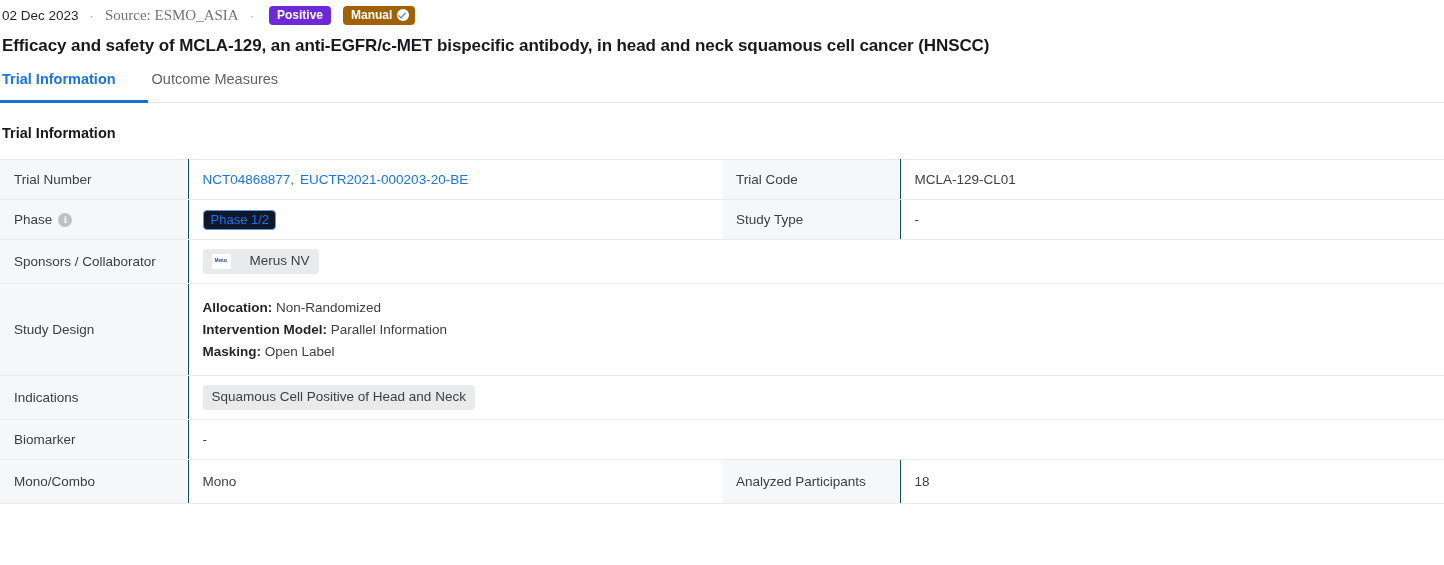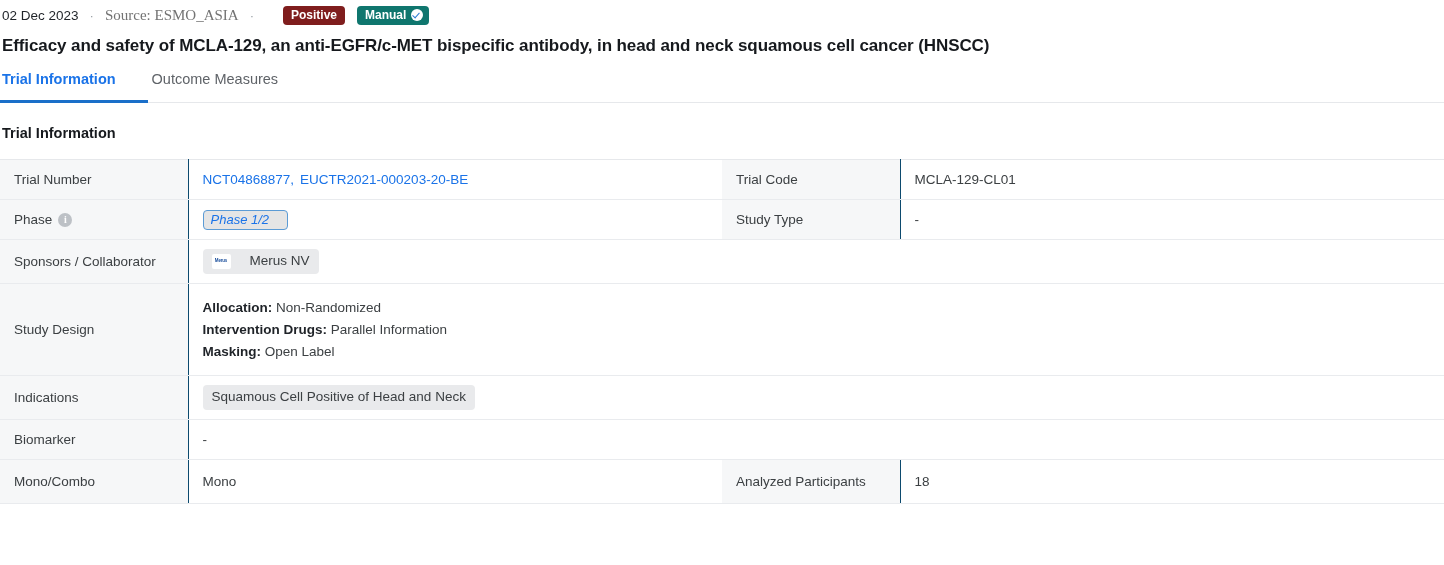--- a/index.html
+++ b/index.html
@@ -48,22 +48,22 @@
     align-items: center;
     border-radius: 4px;
     font-size: 12px;
     font-weight: bold;
     color: #ffffff;
     padding: 2px 8px 3px 8px;
     height: 19px;
     line-height: 1;
     white-space: nowrap;
   }
-  .badge-positive { background: #7f1d1d; margin-left: 18px; }
-  .badge-manual { background: #0f766e; margin-left: 8px; gap: 5px; padding-right: 6px; }
+  .badge-positive { background: #6d28d9; margin-left: 4px; }
+  .badge-manual { background: #a16207; margin-left: 8px; gap: 5px; padding-right: 6px; }
   .check-circle {
     display: inline-block;
     width: 12px; height: 12px;
     border-radius: 50%;
     background: #ffffff;
     position: relative;
     flex: 0 0 auto;
   }
   .check-circle::after {
     content: "";
@@ -163,24 +163,23 @@
     cursor: pointer;
   }
   .link + .link { margin-left: 6px; }
 
   .pill-outline {
     display: inline-block;
     border: 1px solid #5b9bd5;
     border-radius: 4px;
     color: #1a73e8;
     font-size: 13px;
-    padding: 2px 18px 3px 7px;
+    padding: 2px 6px 3px 7px;
     line-height: 1;
-    background: #e5e5e5;
-    font-style: italic;
+    background: #0f172a;
   }
 
   .chip {
     display: inline-flex;
     align-items: center;
     background: #e9eaec;
     border-radius: 4px;
     font-size: 13.5px;
     color: #3c4043;
     padding: 5px 9px;
@@ -294,21 +293,21 @@
     </tr>
 
     <tr class="r-design">
       <td class="lbl">Study Design</td>
       <td class="val" colspan="3">
         <div class="design-line">
           <b>Allocation:</b>
           <span>Non-Randomized</span>
         </div>
         <div class="design-line">
-          <b>Intervention Drugs:</b>
+          <b>Intervention Model:</b>
           <span>Parallel Information</span>
         </div>
         <div class="design-line">
           <b>Masking:</b>
           <span>Open Label</span>
         </div>
       </td>
     </tr>
 
     <tr class="r-tall">

